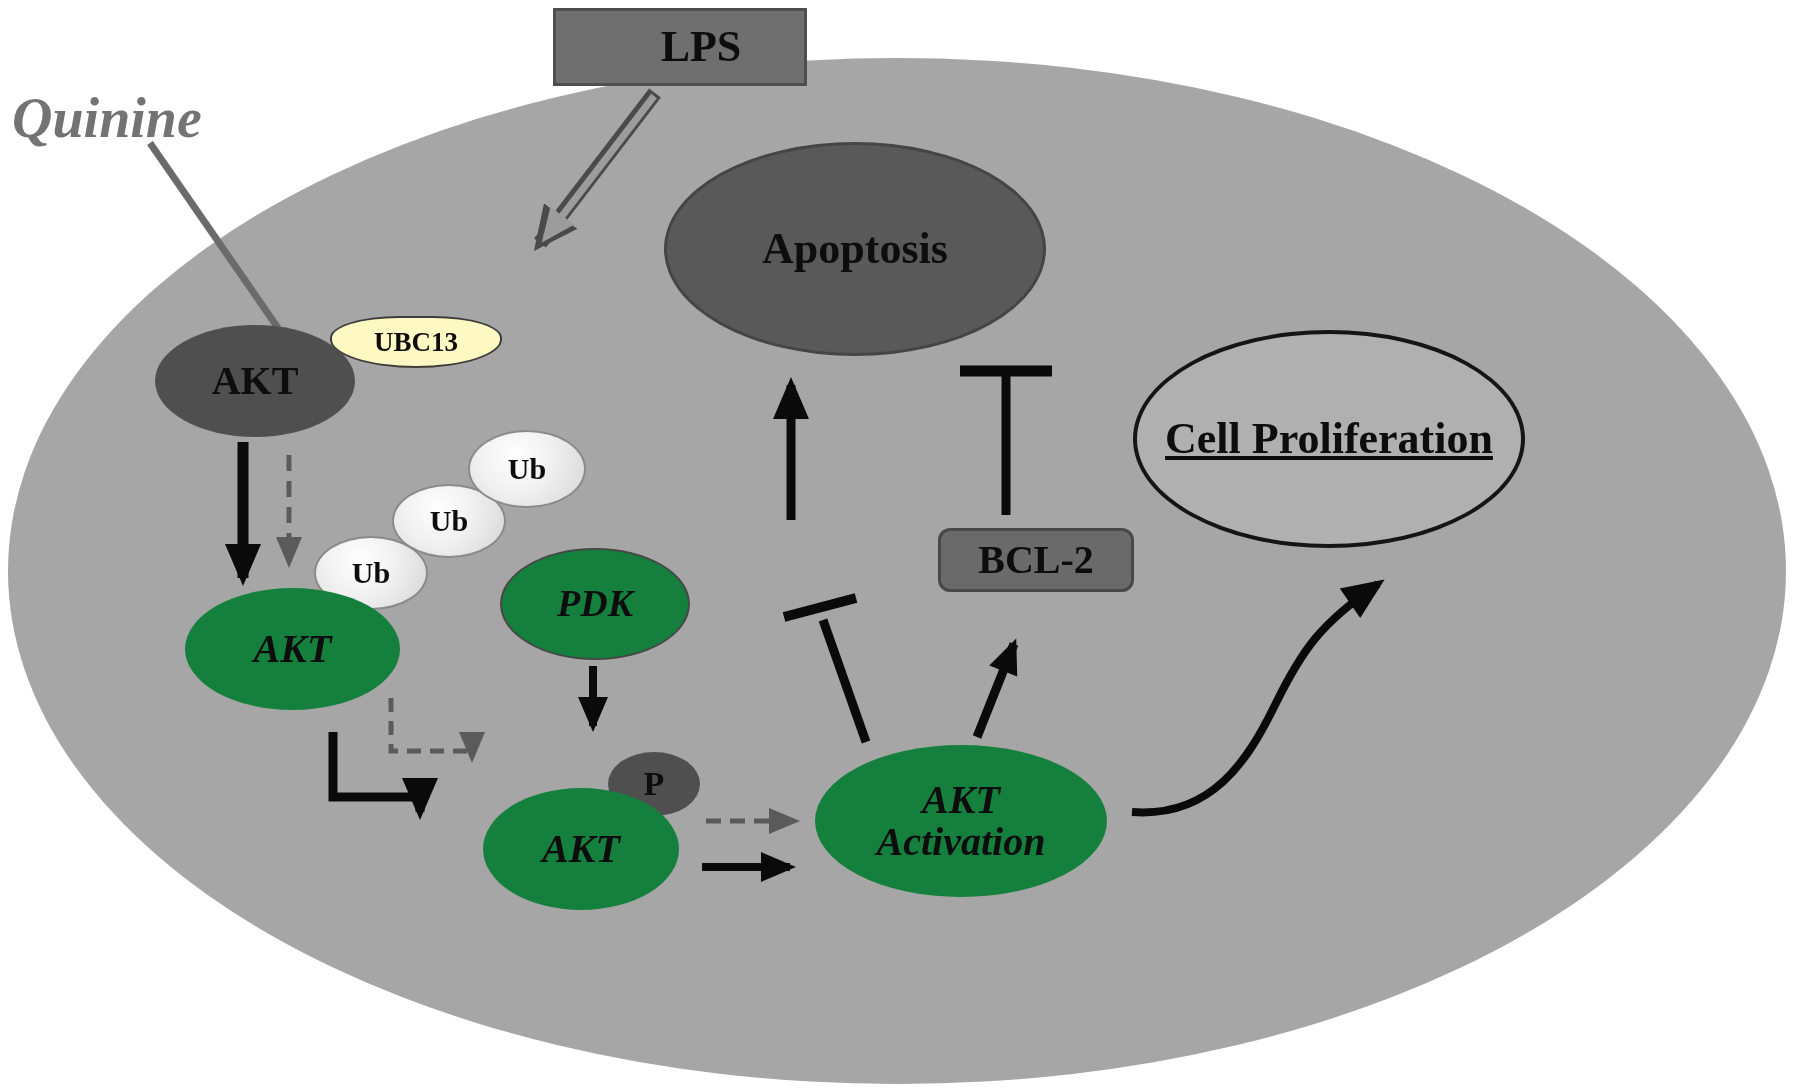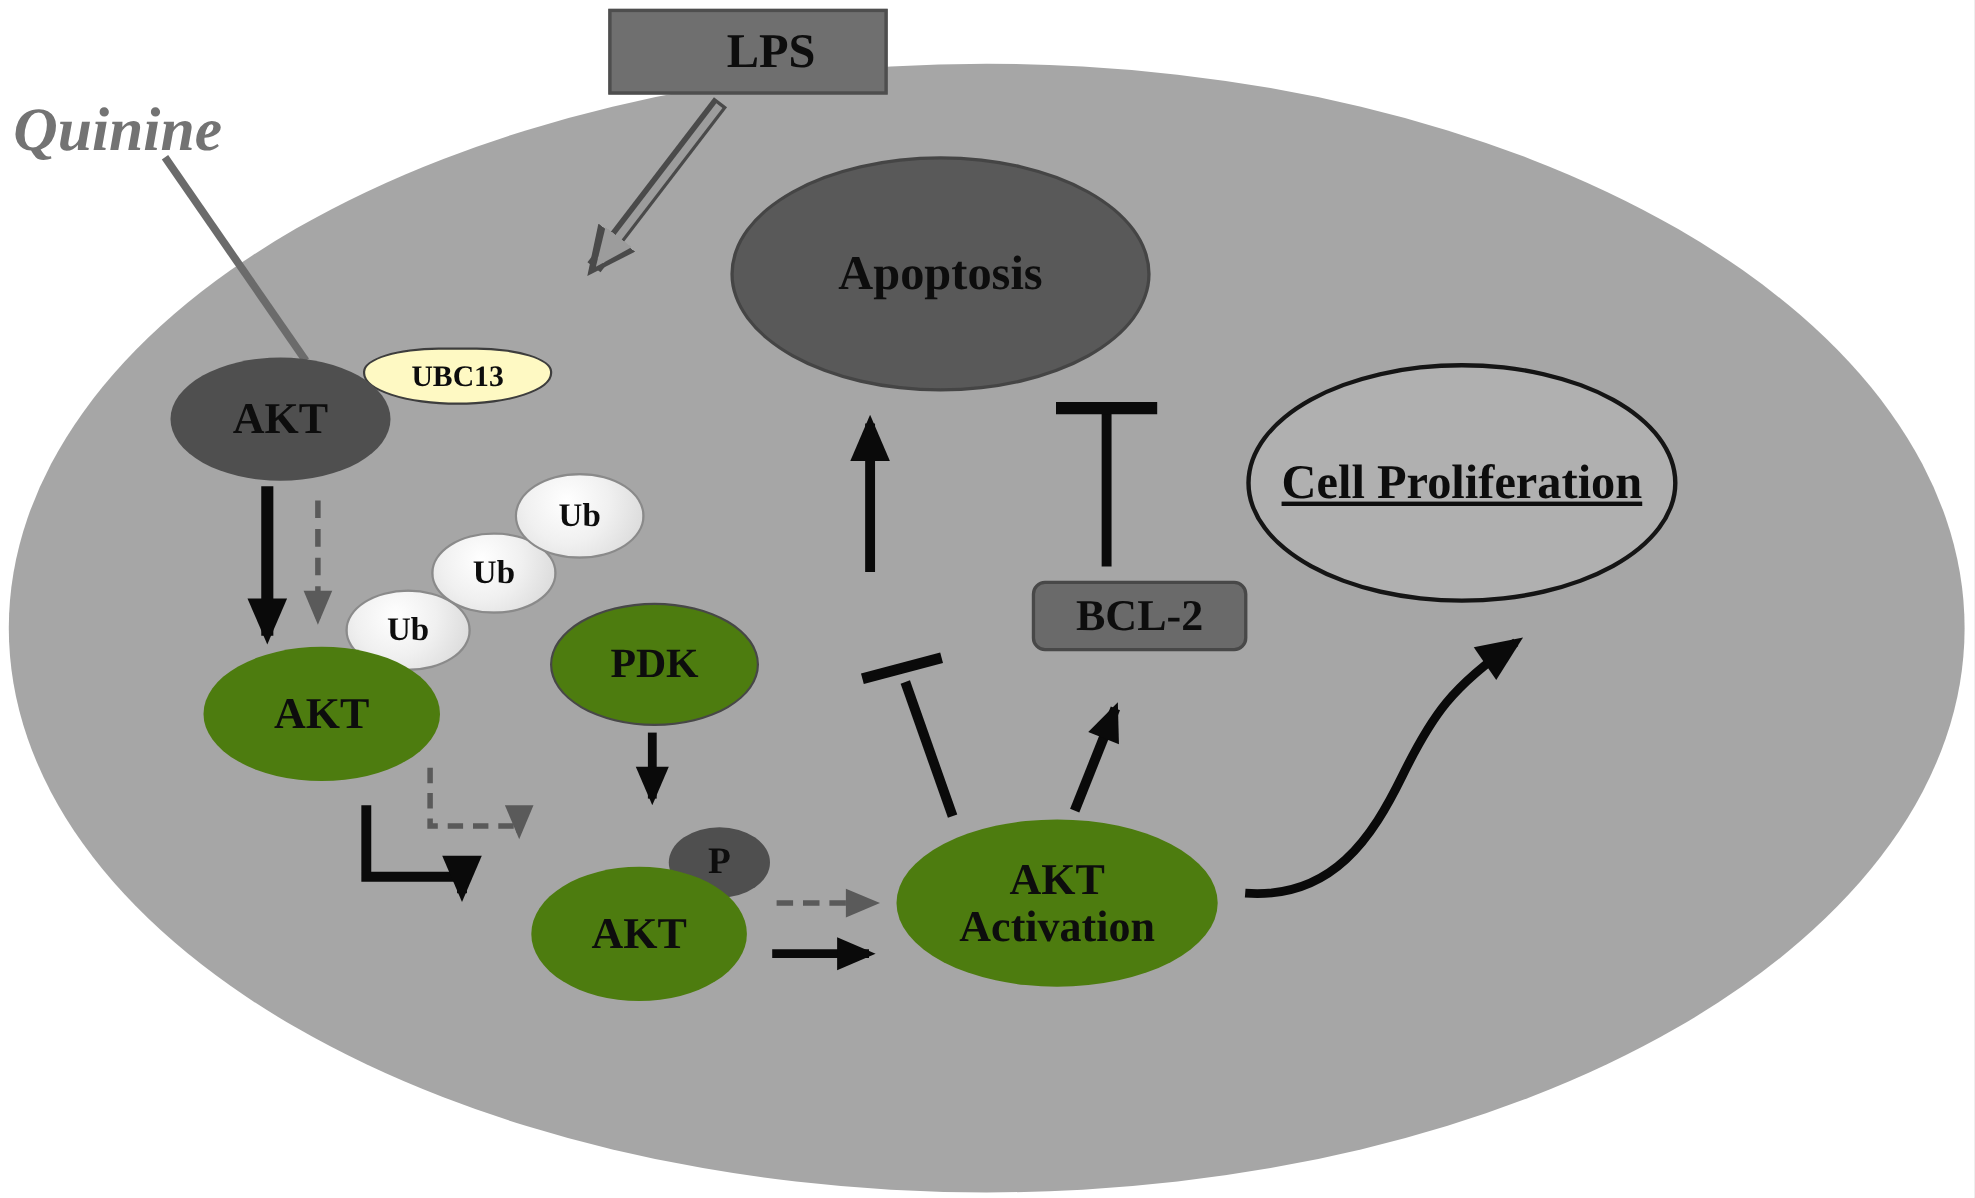--- a/index.html
+++ b/index.html
@@ -19,21 +19,21 @@
     font-weight:bold;
     color:#0d0d0d;
     box-sizing:border-box;
     line-height:1.05;
   }
   .ellipse{border-radius:50%;}
   .cell{
     background:#a6a6a6;
     border-radius:50%;
   }
-  .dark{background:#4d7c0f;}
+  .dark{background:#15803d;font-style:italic;}
   .darker{background:#4f4f4f;}
   .procbox{
     background:#6a6a6a;
     border:3px solid #484848;
     border-radius:12px;
   }
   .lpsbox{
     background:#6f6f6f;
     border:3px solid #4e4e4e;
     padding-left:42px;

